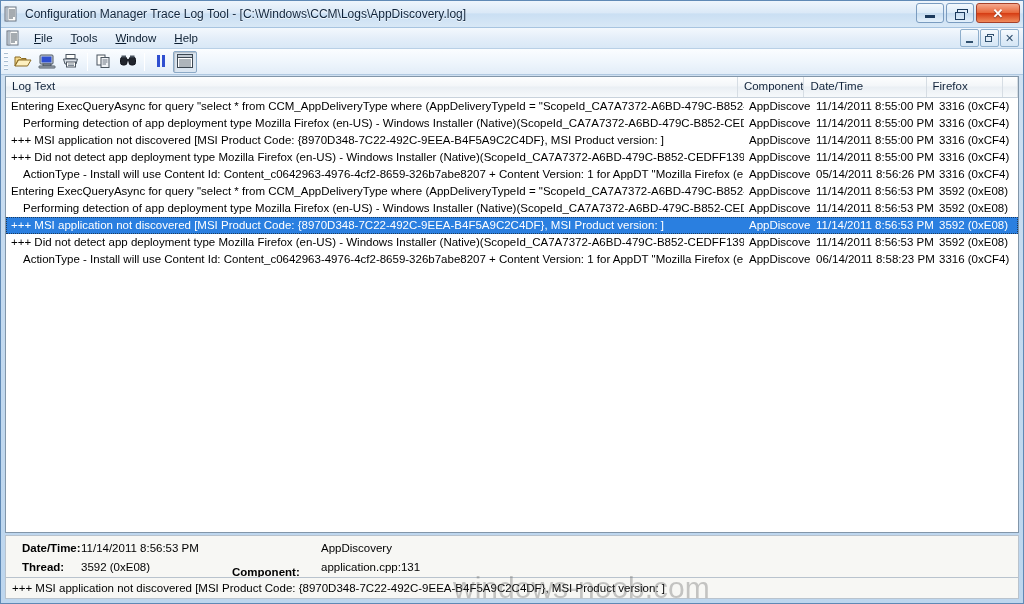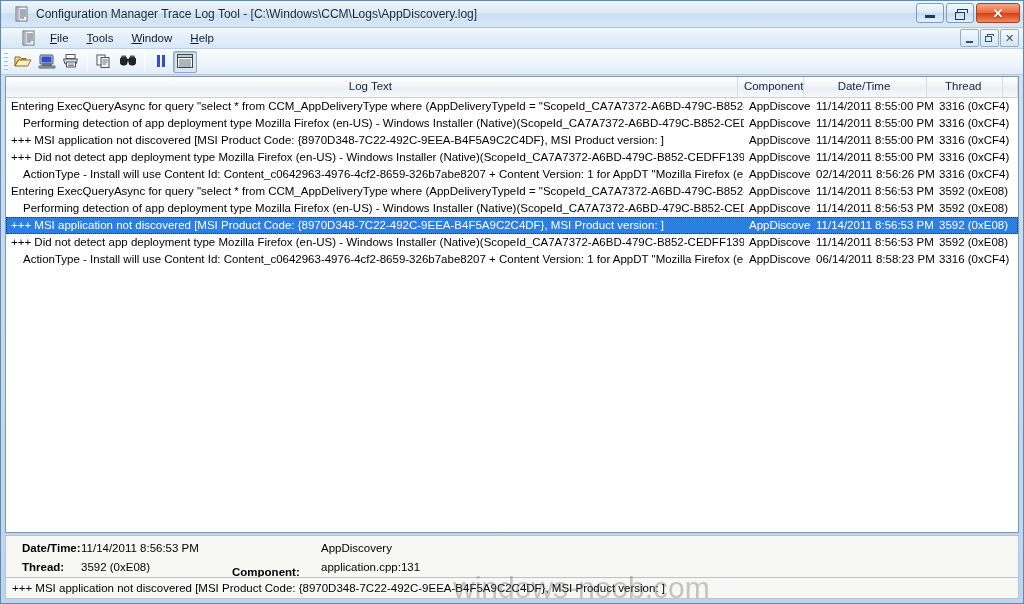--- a/index.html
+++ b/index.html
@@ -22,21 +22,21 @@
   }
 
   
   .titlebar {
     position: relative;
     height: 27px;
     background: linear-gradient(to bottom, #eef5fc 0%, #dbe9f7 45%, #cadff3 50%, #d8e8f6 100%);
     border-bottom: 1px solid #a7c4e0;
     display: flex;
     align-items: center;
-    padding-left: 13px;
+    padding-left: 2px;
   }
   .title-icon {
     width: 16px; height: 16px;
     margin-right: 6px;
     flex: 0 0 auto;
     position: relative;
   }
   .title-text {
     font-size: 12px;
     color: #10243b;
@@ -74,21 +74,21 @@
   .glyph-close { font-size: 13px; font-weight: bold; line-height: 1; text-shadow: 0 1px 1px rgba(0,0,0,0.45); }
 
   
   .menubar {
     position: relative;
     height: 21px;
     background: linear-gradient(to bottom, #f3f8fd 0%, #e4eef9 50%, #d9e8f6 100%);
     border-bottom: 1px solid #b9d0e6;
     display: flex;
     align-items: center;
-    padding-left: 20px;
+    padding-left: 4px;
   }
   .menu-icon { width: 16px; height: 16px; margin-right: 4px; }
   .menu-item {
     padding: 2px 9px;
     font-size: 11.5px;
     color: #0b1d30;
     cursor: default;
     white-space: nowrap;
   }
   .menu-item u { text-decoration: underline; }
@@ -162,21 +162,20 @@
     border-bottom: 1px solid #c8d2dc;
     font-size: 11.5px;
     color: #11233a;
   }
   .lv-header .hcell {
     padding: 3px 8px 0 6px;
     border-right: 1px solid #d6dde4;
     white-space: nowrap;
     overflow: hidden;
     cursor: default;
-    text-align: center;
   }
   .lv-body {
     position: absolute;
     top: 21px; left: 0; right: 0; bottom: 0;
     overflow: hidden;
     background: #ffffff;
   }
   .lv-row {
     display: flex;
     height: 17px;
@@ -412,21 +411,21 @@
         </svg>
       </span>
     </div>
   </div>
 
   <div class="client">
     <div class="lv-header">
       <div class="hcell c-log">Log Text</div>
       <div class="hcell c-comp">Component</div>
       <div class="hcell c-date">Date/Time</div>
-      <div class="hcell c-thread">Thread</div>
+      <div class="hcell c-thread">Firefox</div>
       <div class="hcell c-pad"></div>
     </div>
     <div class="lv-body" id="lv-body">
         <div class="lv-row">
           <div class="cell c-log">Entering ExecQueryAsync for query "select * from CCM_AppDeliveryType where (AppDeliveryTypeId = "ScopeId_CA7A7372-A6BD-479C-B852-CEDFF1...</div>
           <div class="cell c-comp">AppDiscover</div>
           <div class="cell c-date">11/14/2011 8:55:00 PM</div>
           <div class="cell c-thread">3316 (0xCF4)</div>
           <div class="cell c-pad"></div>
         </div>
@@ -447,21 +446,21 @@
         <div class="lv-row">
           <div class="cell c-log">+++ Did not detect app deployment type Mozilla Firefox (en-US) - Windows Installer (Native)(ScopeId_CA7A7372-A6BD-479C-B852-CEDFF1390741/Depl...</div>
           <div class="cell c-comp">AppDiscover</div>
           <div class="cell c-date">11/14/2011 8:55:00 PM</div>
           <div class="cell c-thread">3316 (0xCF4)</div>
           <div class="cell c-pad"></div>
         </div>
         <div class="lv-row">
           <div class="cell c-log indent-1">ActionType - Install will use Content Id: Content_c0642963-4976-4cf2-8659-326b7abe8207 + Content Version: 1 for AppDT "Mozilla Firefox (en-US) - W...</div>
           <div class="cell c-comp">AppDiscover</div>
-          <div class="cell c-date">02/14/2011 8:56:26 PM</div>
+          <div class="cell c-date">05/14/2011 8:56:26 PM</div>
           <div class="cell c-thread">3316 (0xCF4)</div>
           <div class="cell c-pad"></div>
         </div>
         <div class="lv-row">
           <div class="cell c-log">Entering ExecQueryAsync for query "select * from CCM_AppDeliveryType where (AppDeliveryTypeId = "ScopeId_CA7A7372-A6BD-479C-B852-CEDFF1...</div>
           <div class="cell c-comp">AppDiscover</div>
           <div class="cell c-date">11/14/2011 8:56:53 PM</div>
           <div class="cell c-thread">3592 (0xE08)</div>
           <div class="cell c-pad"></div>
         </div>

